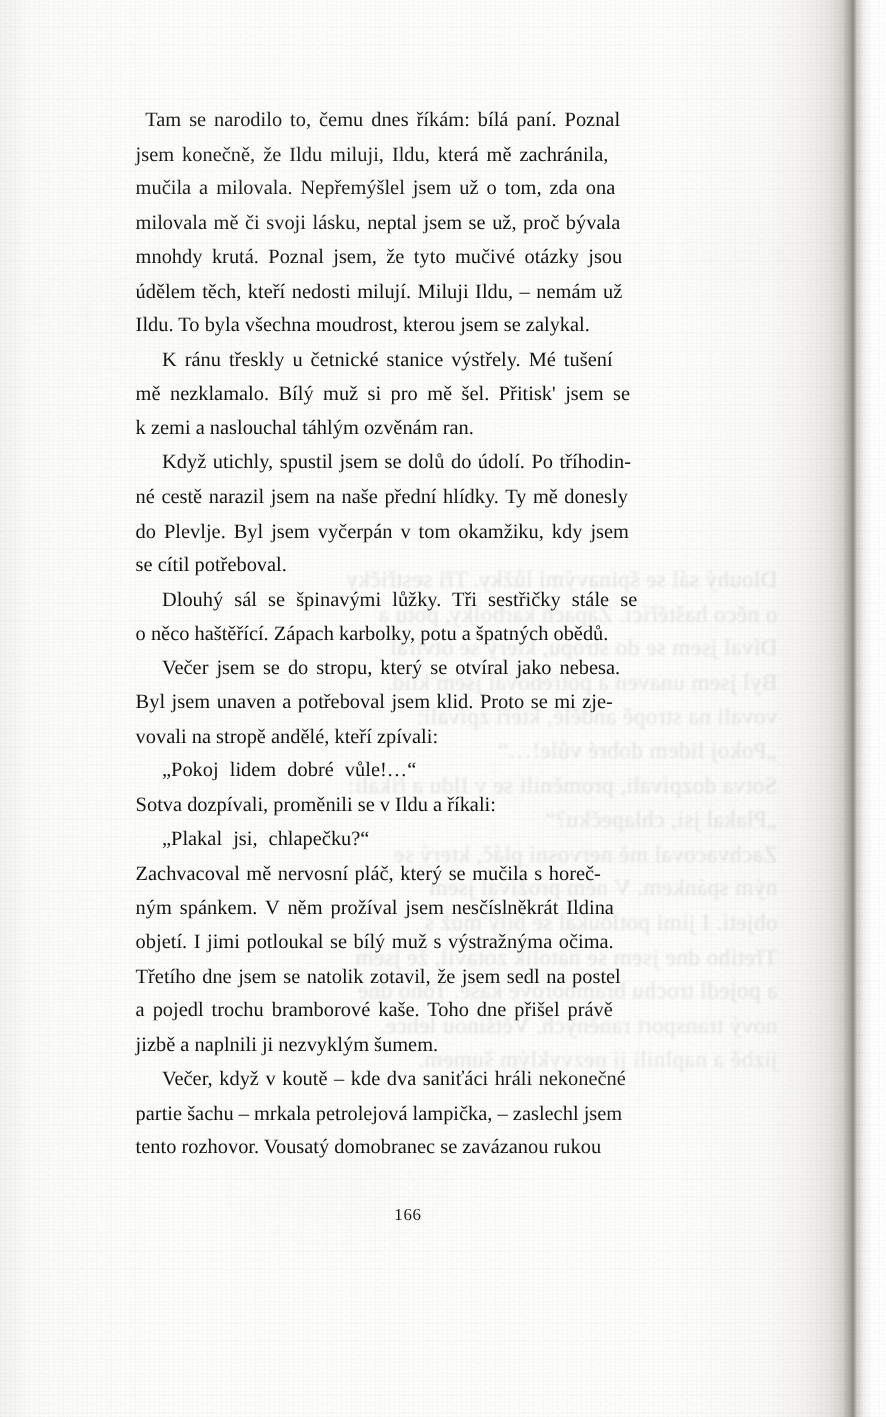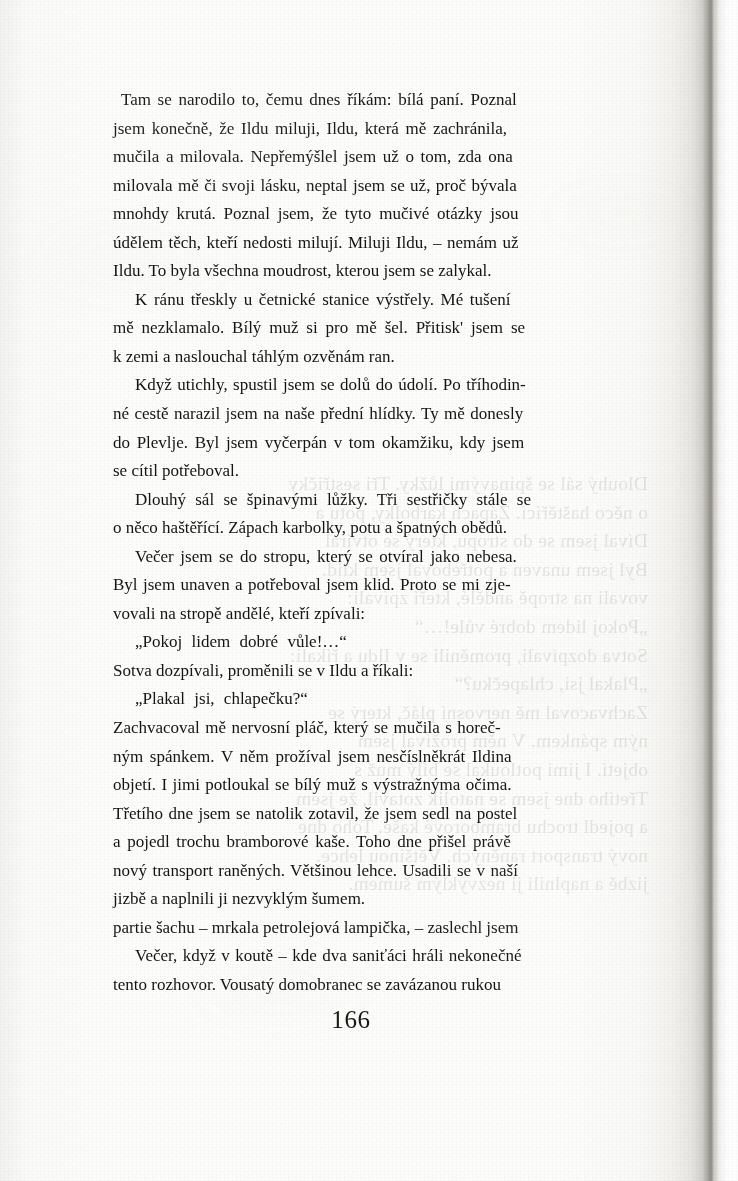--- a/index.html
+++ b/index.html
@@ -119,24 +119,24 @@
   .j3  { word-spacing: 3.6px; }
   .j4  { word-spacing: 5.0px; }
 
   .ind-para { padding-left: 22px; }
   .ind-first { padding-left: 8px; }
 
   
   .folio {
     position: absolute;
     top: 1006px;
-    left: 15px;
+    left: 4px;
     width: 672px;
     text-align: center;
-    font-size: 25px;
+    font-size: 14px;
     letter-spacing: 0.6px;
     color: #1a1913;
     font-variant-numeric: oldstyle-nums;
   }
 
   
   .ink-fade {
     position: absolute;
     inset: 0;
     pointer-events: none;
@@ -204,25 +204,24 @@
       <div></div>
       <div class="line j0">Sotva dozpívali, proměnili se v Ildu a říkali:</div>
       <div></div>
       <div class="line j4 ind-para">„Plakal jsi, chlapečku?“</div>
       <div></div>
       <div class="line j1">Zachvacoval mě nervosní pláč, který se mučila s horeč-</div>
       <div class="line j2">ným spánkem. V něm prožíval jsem nesčíslněkrát Ildina</div>
       <div class="line j1">objetí. I jimi potloukal se bílý muž s výstražnýma očima.</div>
       <div class="line j1">Třetího dne jsem se natolik zotavil, že jsem sedl na postel</div>
       <div class="line j2">a pojedl trochu bramborové kaše. Toho dne přišel právě</div>
-      <div class="line j1">nový transport raněných. Většinou lehce. Usadili se v naší</div>
       <div class="line j0">jizbě a naplnili ji nezvyklým šumem.</div>
       <div></div>
+      <div class="line j1 ind-para">Večer, když v koutě – kde dva saniťáci hráli nekonečné</div>
       <div class="line j0">partie šachu – mrkala petrolejová lampička, – zaslechl jsem</div>
-      <div class="line j1 ind-para">Večer, když v koutě – kde dva saniťáci hráli nekonečné</div>
       <div class="line j0">tento rozhovor. Vousatý domobranec se zavázanou rukou</div>
       <div></div>
     </div>
 
   <div class="folio">166</div>
 
   <div class="ink-fade"></div>
 </div>
 
 </body></html>

